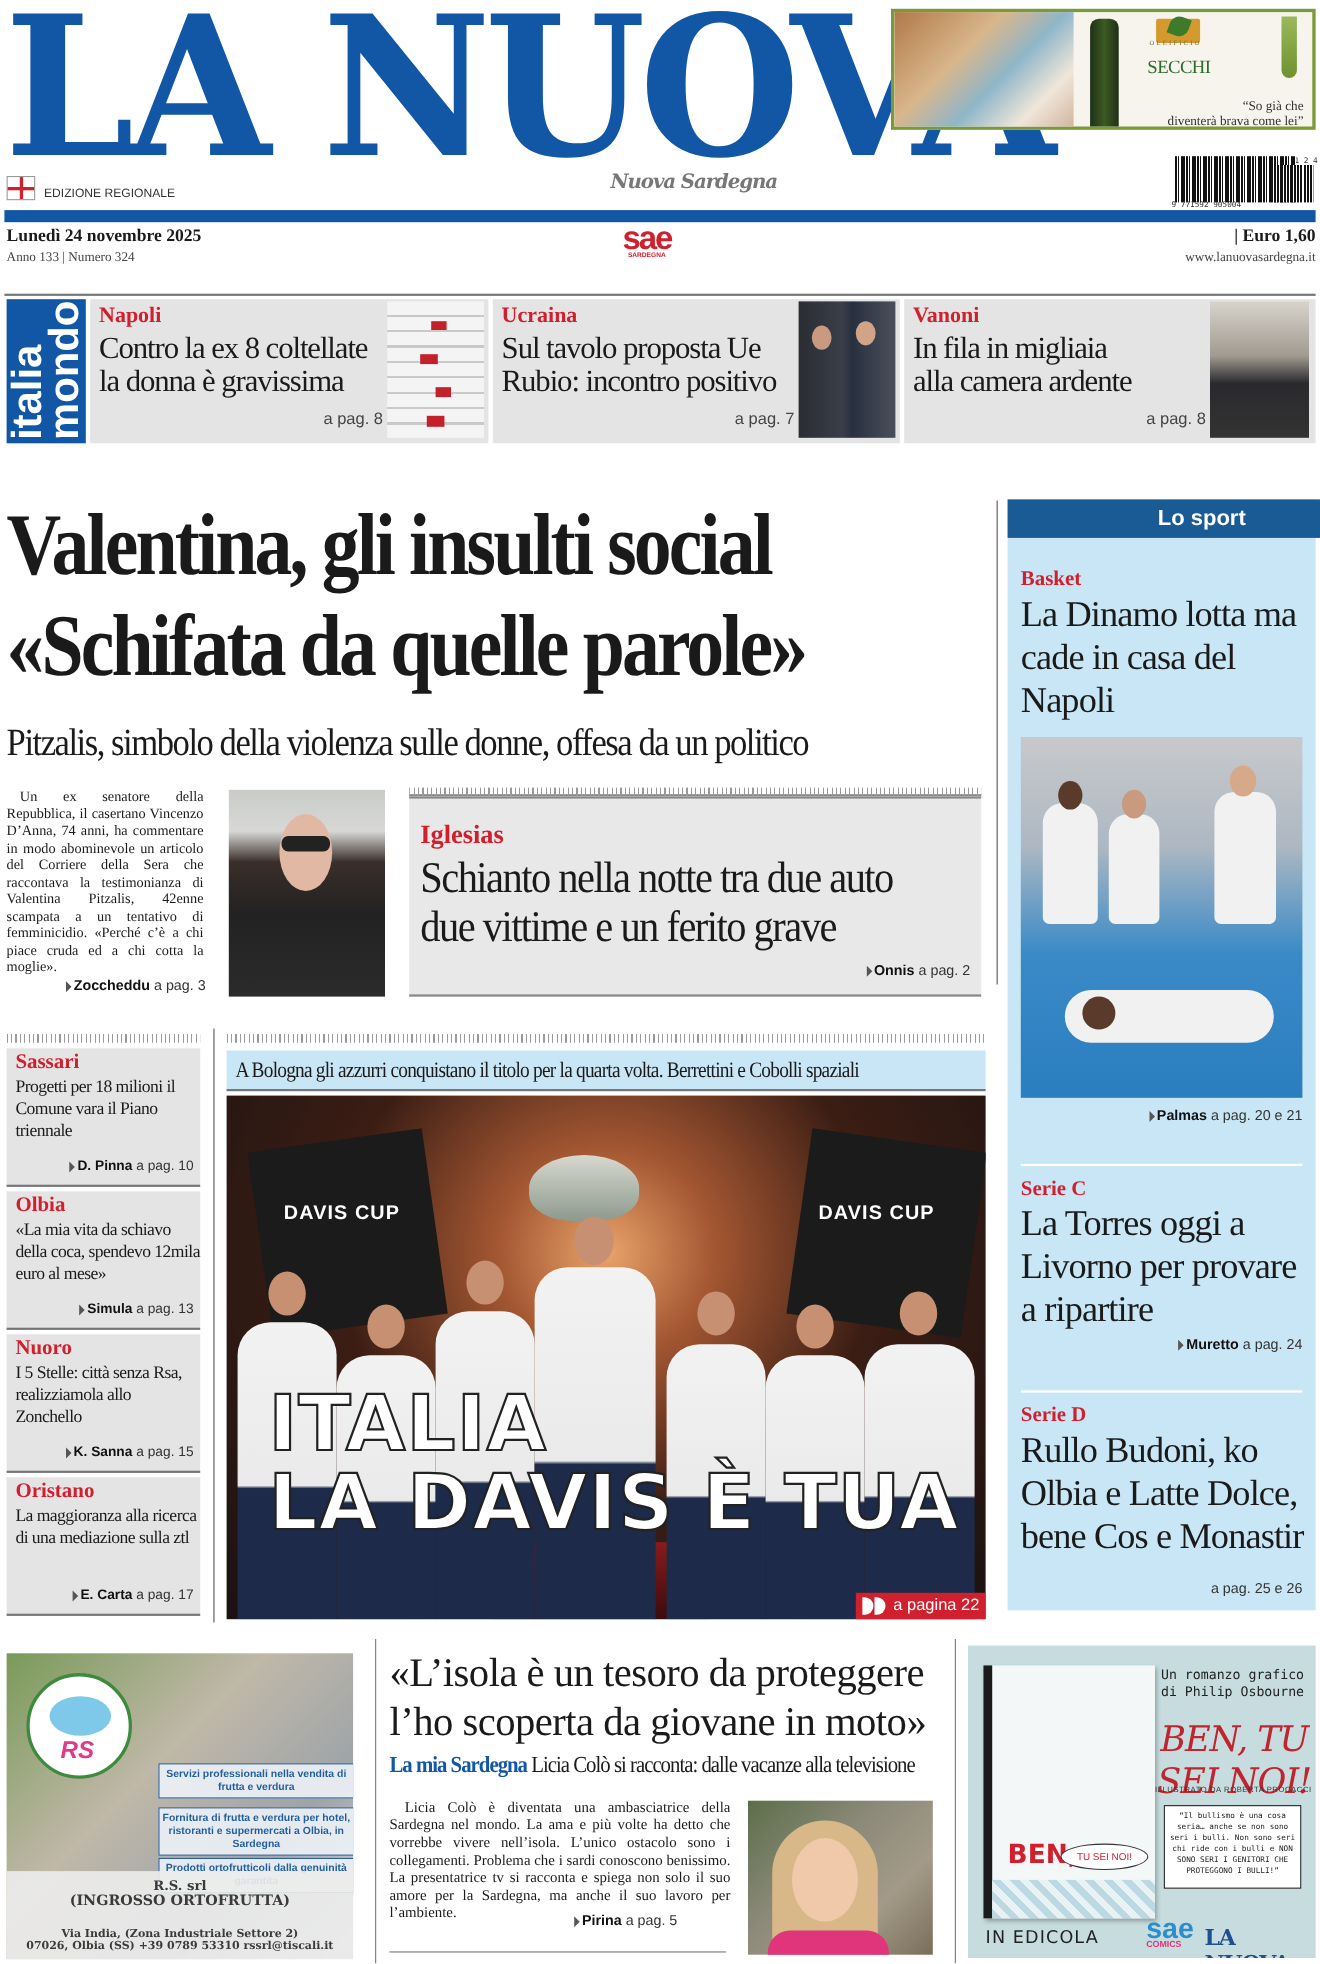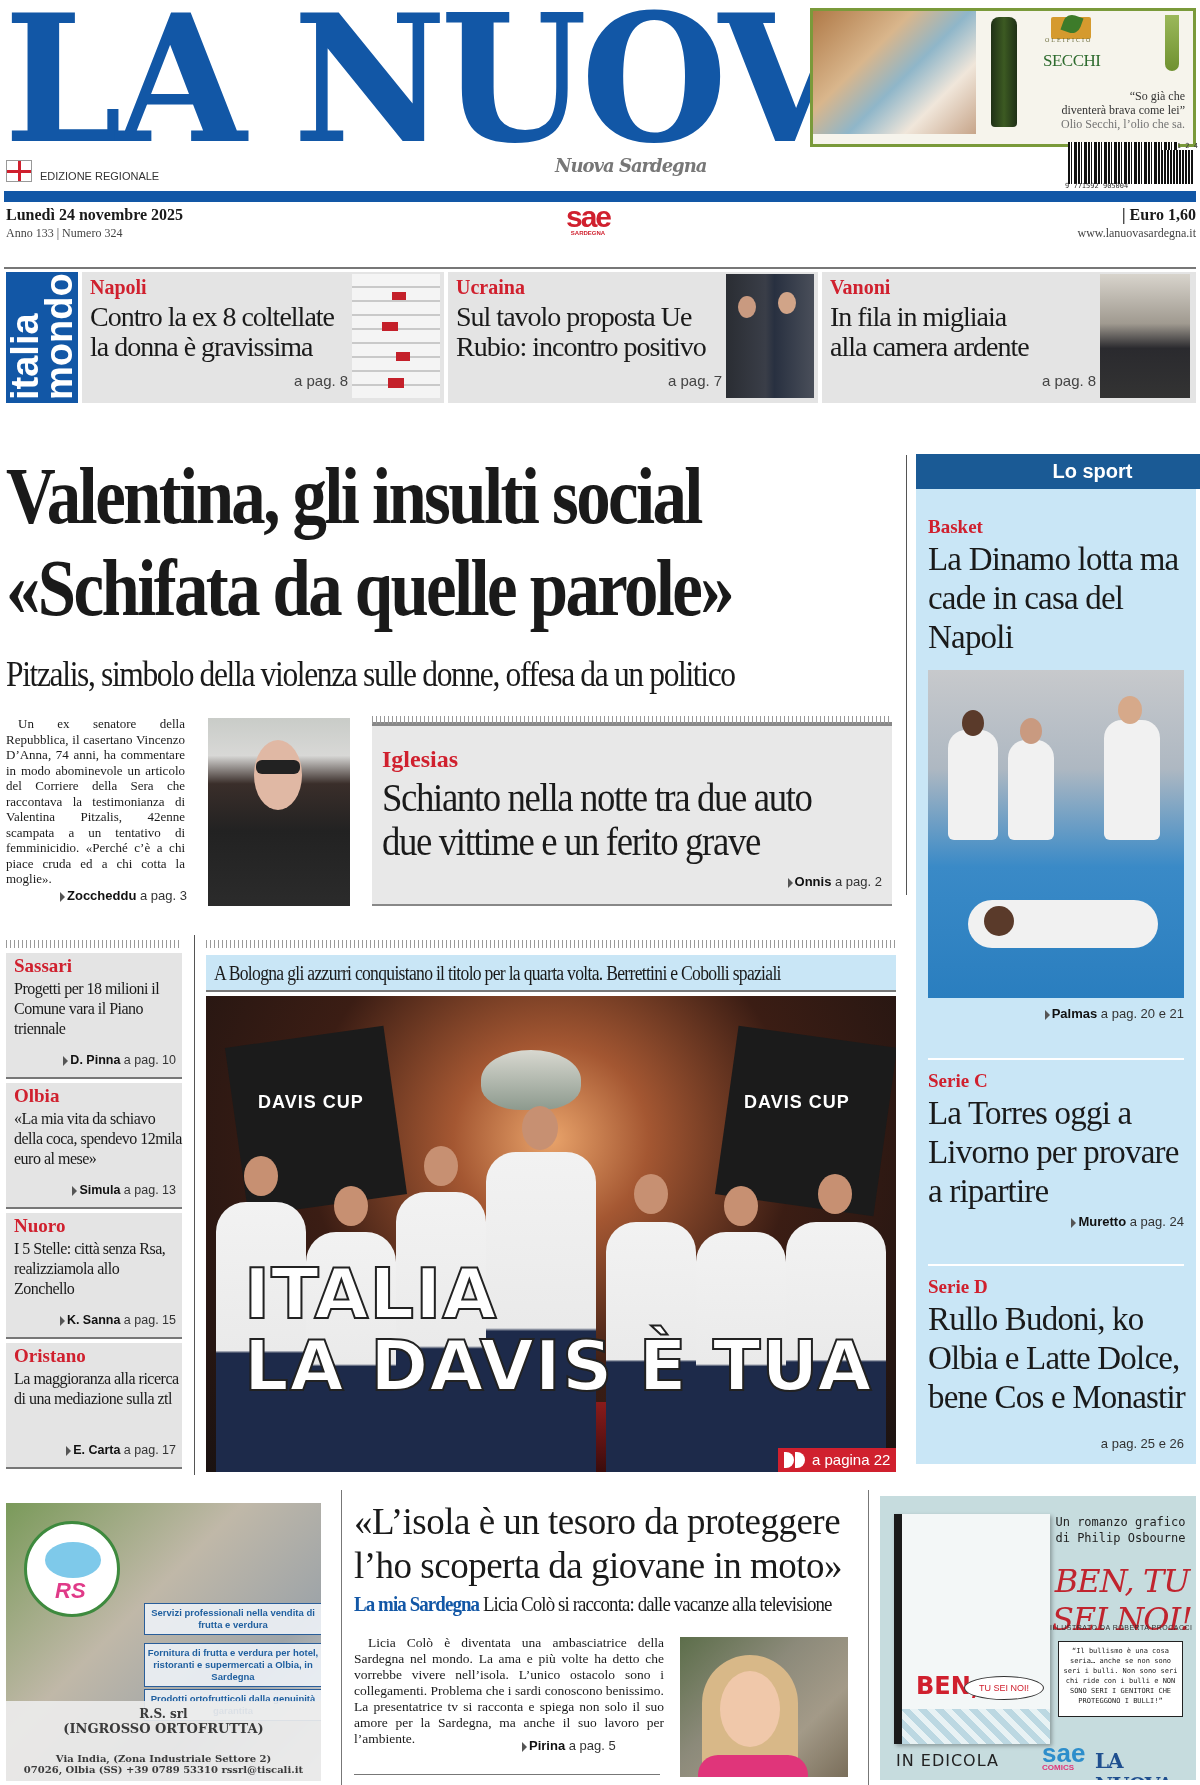--- a/index.html
+++ b/index.html
@@ -2,21 +2,21 @@
 <html><head>
 <meta charset="utf-8">
 <style>
   * { box-sizing: border-box; margin: 0; padding: 0; }
   body { width: 1200px; height: 1785px; background: #fff; font-family: "Liberation Serif", serif; color: #1a1a1a; position: relative; overflow: hidden; }
   .abs { position: absolute; }
   .serif { font-family: "Liberation Serif", "DejaVu Serif", serif; }
 
   
   .masthead-title { left: 4px; top: 0px; width: 700px; height: 150px; font-family: "DejaVu Serif", serif; font-weight: 900; font-size: 168px; line-height: 150px; color: #1257a6; letter-spacing: -6px; transform: scaleY(1.05); transform-origin: top left; white-space: nowrap; }
-  .ad-top { left: 810px; top: 8px; width: 386px; height: 139px; border: 3px solid #7a9a3a; background: #f6f4ec; overflow: hidden; }
+  .ad-top { left: 810px; top: 8px; width: 386px; height: 110px; border: 3px solid #7a9a3a; background: #f6f4ec; overflow: hidden; }
   .ad-top .photo { position: absolute; left: 0; top: 0; width: 163px; height: 123px; background: linear-gradient(135deg, #b07a48 0%, #d9b68c 35%, #8fb6c9 55%, #f0e6da 75%, #c7a58a 100%); }
   .ad-top .bottle { position: absolute; left: 178px; top: 6px; width: 26px; height: 110px; border-radius: 8px 8px 4px 4px; background: linear-gradient(90deg,#1f3016,#3c5a22,#1f3016); }
   .ad-top .brand { position: absolute; left: 230px; top: 40px; font-size: 17px; color: #2e6b2e; letter-spacing: -0.5px; }
   .ad-top .brand-sub { position: absolute; left: 232px; top: 26px; font-size: 6px; color: #6a6a3a; letter-spacing: 2px; }
   .ad-top .logo-box { position: absolute; left: 238px; top: 6px; width: 40px; height: 22px; background: #d59a2e; border-radius: 2px; }
   .ad-top .leaf { position: absolute; left: 250px; top: 4px; width: 18px; height: 18px; border-radius: 50% 0; background: #3d7b2a; transform: rotate(20deg); }
   .ad-top .drop { position: absolute; right: 14px; top: 4px; width: 14px; height: 56px; border-radius: 0 0 8px 8px; background: linear-gradient(#9bb85a,#6f9130); }
   .ad-top .quote { position: absolute; right: 8px; top: 78px; text-align: right; font-size: 12px; line-height: 14px; color: #333; }
   .ad-top .slogan { position: absolute; right: 8px; top: 106px; font-size: 12px; font-weight: normal; color: #737373; }
 

